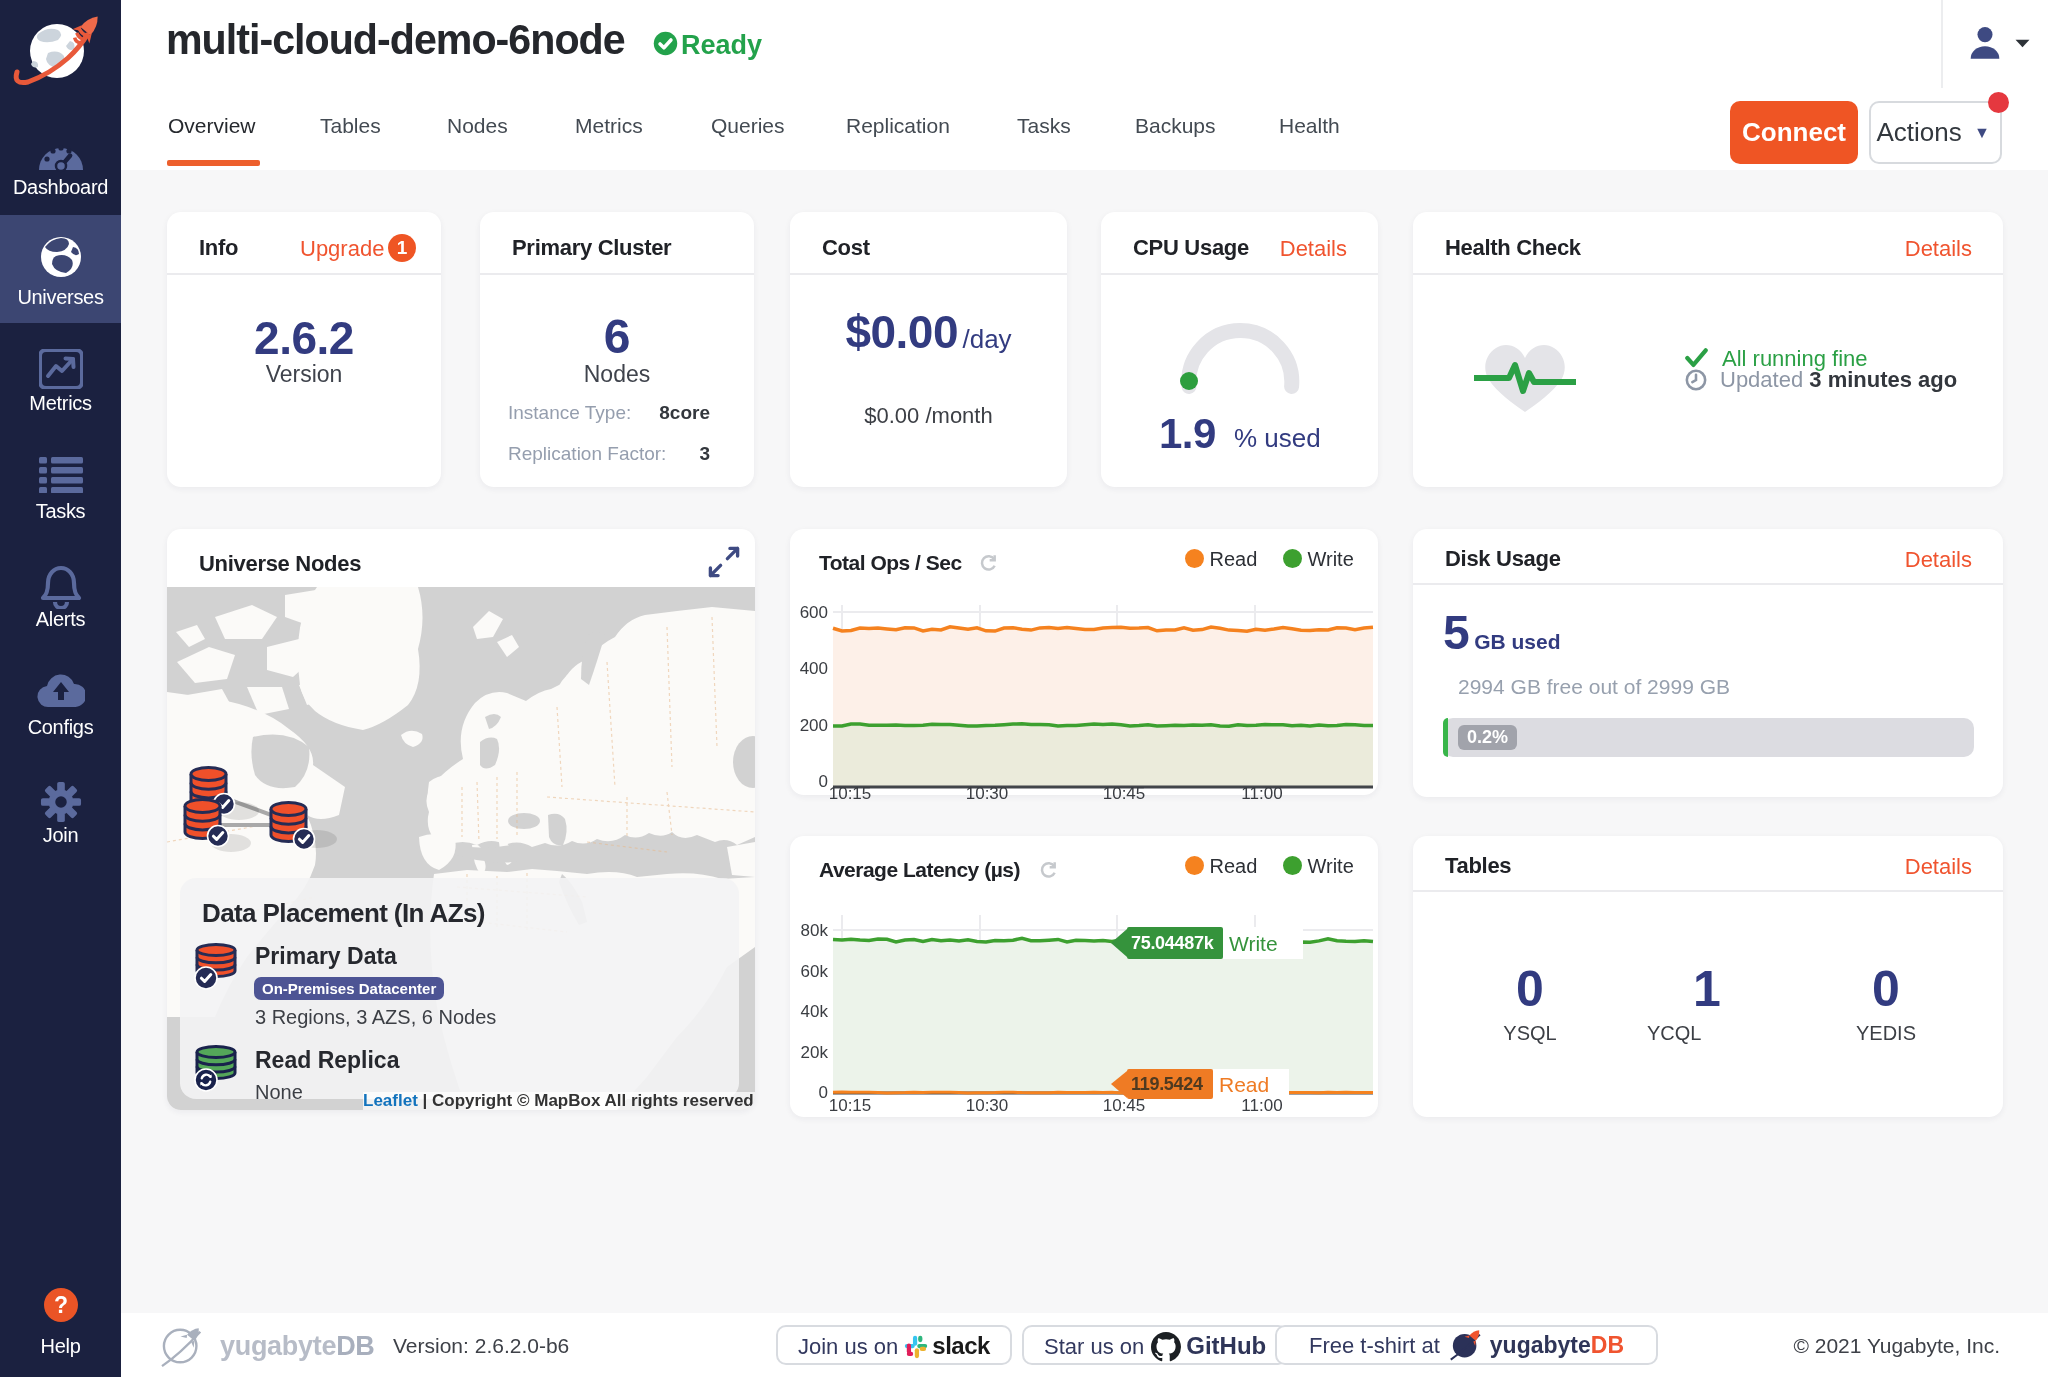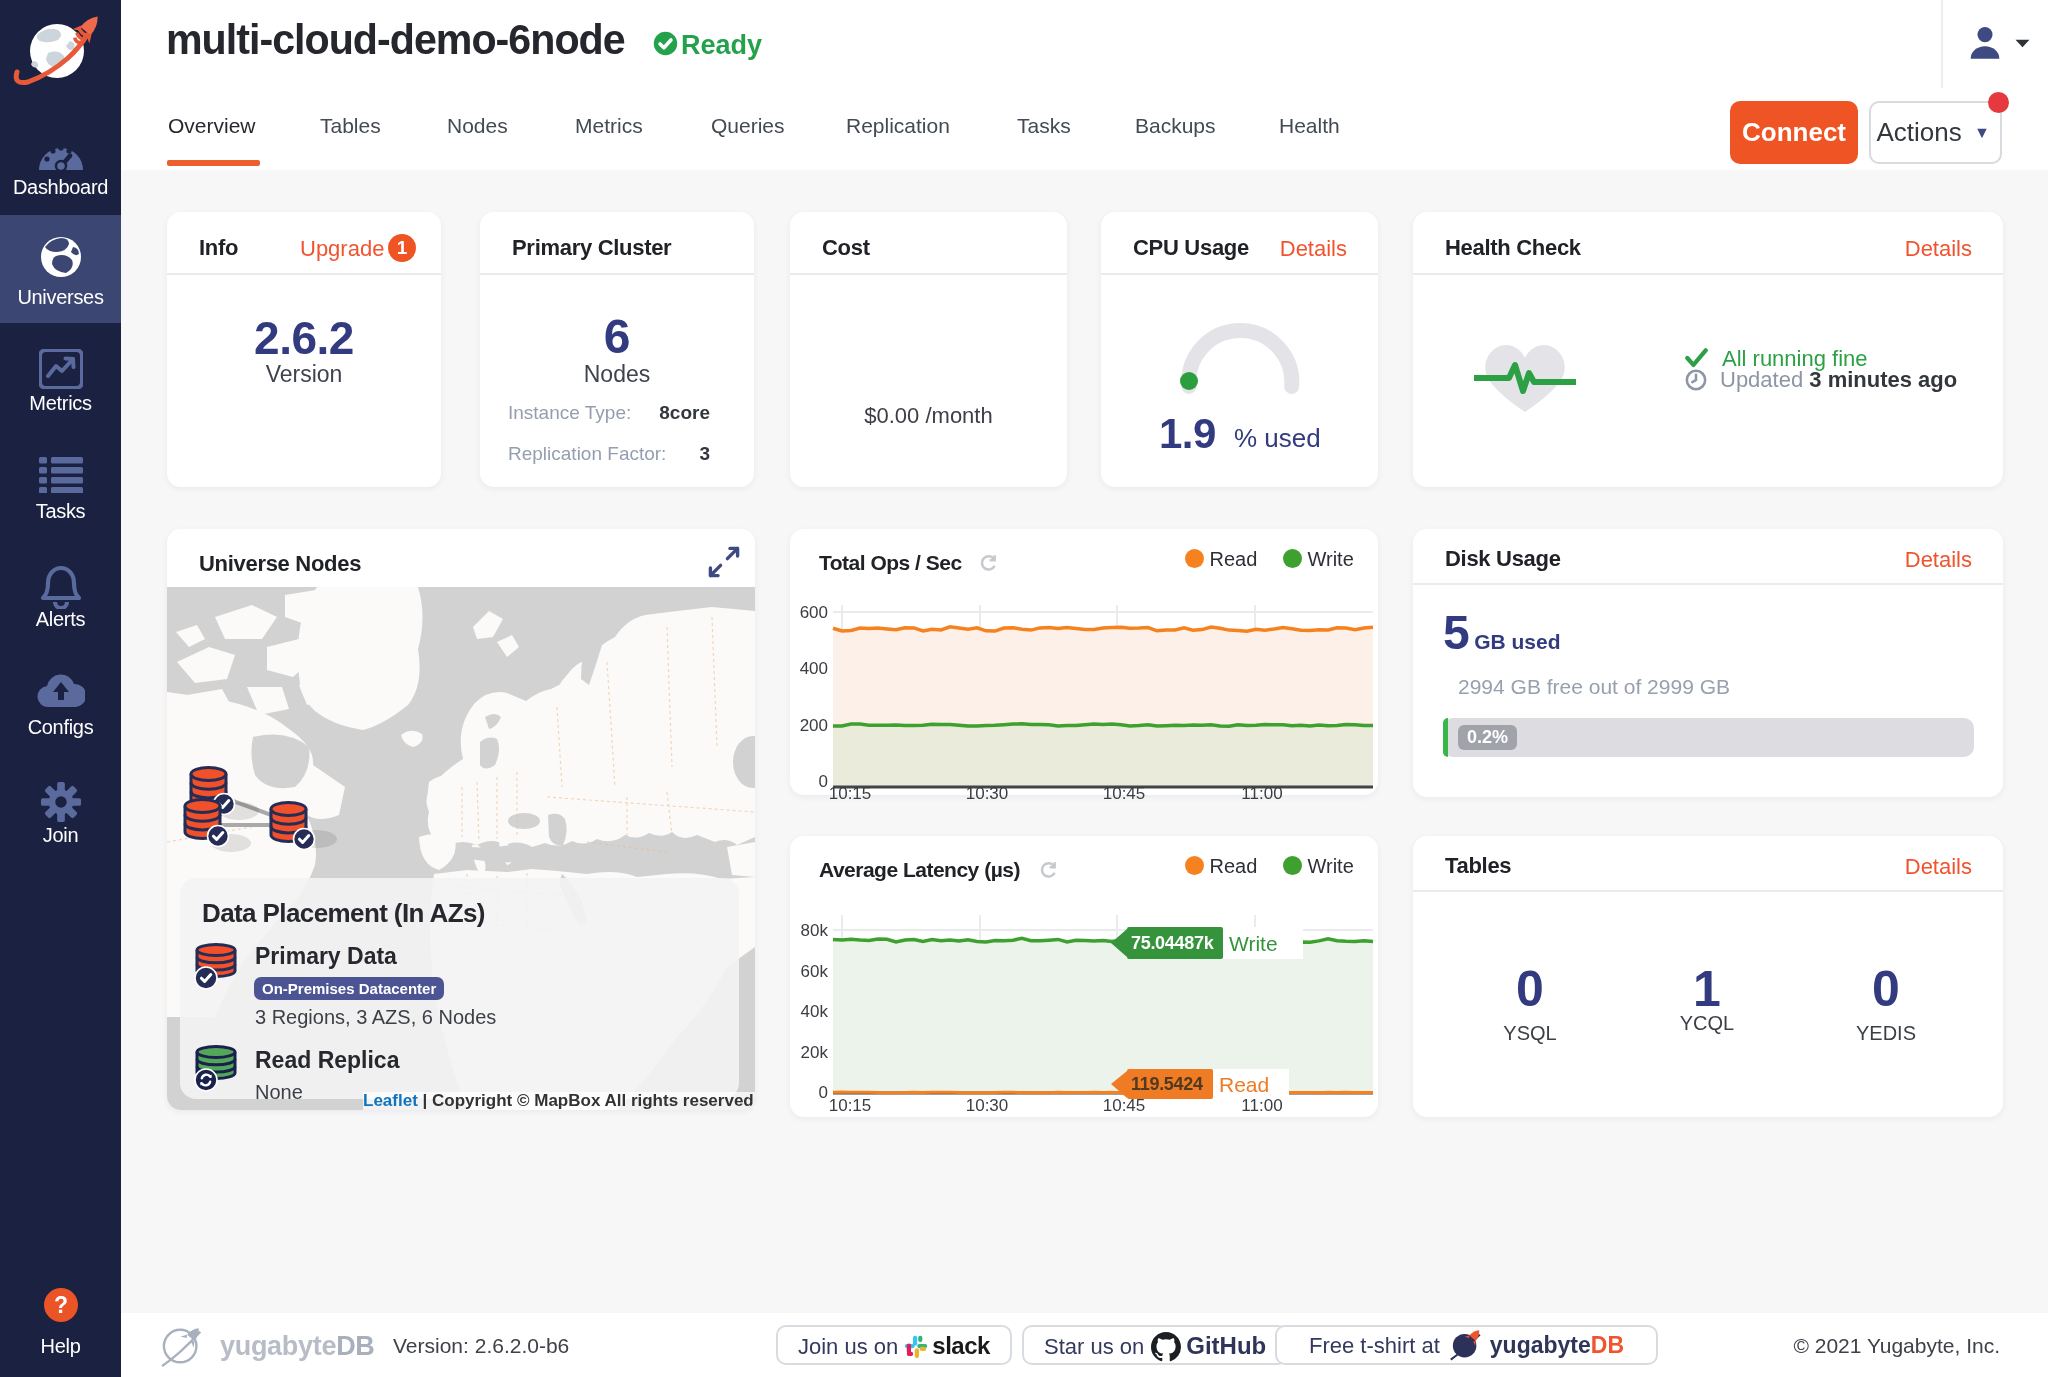--- a/index.html
+++ b/index.html
@@ -170,20 +170,22 @@
 <div style="position:absolute;width:100%;text-align:center;top:149px;font-size:23px;color:#3f434c;">Nodes</div>
 <div style="position:absolute;left:28px;right:44px;top:190px;font-size:19px;color:#959eae;">
 <div>Instance Type: <span style="float:right;color:#33373d;font-weight:bold;">8core</span></div>
 <div style="margin-top:19px;">Replication Factor: <span style="float:right;color:#33373d;font-weight:bold;">3</span></div>
 </div>
 </div>
 <div class="card" style="left:790px;top:212px;width:277px;height:275px;">
 <div class="chead">
       <div class="ctitle">Cost</div>
     </div>
+<div style="position:absolute;width:100%;text-align:center;top:93px;">
+<span class="bignum" style="font-size:46px;letter-spacing:-0.5px;">$0.00</span> <span style="font-size:26px;color:#323b80;">/day</span></div>
 <div style="position:absolute;width:100%;text-align:center;top:191px;font-size:22px;color:#3c3f45;">$0.00 /month</div>
 </div>
 <div class="card" style="left:1101px;top:212px;width:277px;height:275px;">
 <div class="chead">
       <div class="ctitle">CPU Usage</div>
       <div class="details">Details</div>
     </div>
 <svg width="277" height="212" viewBox="0 0 277 212" style="position:absolute;left:0;top:63px;">
 <path d="M 88,111.5 A 51.5,51.5 0 1 1 190.6,111.5" fill="none" stroke="#e4e4e8" stroke-width="15" stroke-linecap="round"></path>
 <circle cx="88" cy="106" r="9" fill="#2d9e3e"></circle>
@@ -451,21 +453,21 @@
 </div>
 </div>
 <div class="card" style="left:1413px;top:836px;width:590px;height:281px;">
 <div class="chead" style="height:56px;">
       <div class="ctitle" style="top:17px;">Tables</div>
       <div class="details" style="top:18px;">Details</div>
     </div>
 <div class="bignum" style="position:absolute;left:57px;top:124px;width:120px;text-align:center;font-size:50px;">0</div>
 <div style="position:absolute;left:57px;top:186px;width:120px;text-align:center;font-size:20px;color:#3c3f45;">YSQL</div>
 <div class="bignum" style="position:absolute;left:234px;top:124px;width:120px;text-align:center;font-size:50px;">1</div>
-<div style="position:absolute;left:234px;top:176px;width:120px;text-align:center;font-size:20px;color:#3c3f45;">YCQL</div>
+<div style="position:absolute;left:234px;top:186px;width:120px;font-size:20px;color:#3c3f45;">YCQL</div>
 <div class="bignum" style="position:absolute;left:413px;top:124px;width:120px;text-align:center;font-size:50px;">0</div>
 <div style="position:absolute;left:413px;top:186px;width:120px;text-align:center;font-size:20px;color:#3c3f45;">YEDIS</div>
 </div>
 <div style="position:absolute;left:121px;top:1313px;width:1927px;height:64px;background:#fff;">
 <svg width="50" height="44" viewBox="0 0 52 46" style="position:absolute;left:38px;top:12px;">
 <circle cx="22" cy="22" r="17" fill="none" stroke="#a9b0bd" stroke-width="2.5"></circle>
 <path d="M3,43 Q22,30 43,7" fill="none" stroke="#a9b0bd" stroke-width="2.5"></path>
 <g transform="translate(35,11) rotate(40)" fill="#a9b0bd">
 <path d="M0,-10 Q5,-5 5,3 L-5,3 Q-5,-5 0,-10 Z"></path>
 <path d="M-5,3 L-9,9 L-3,6 Z"></path>

